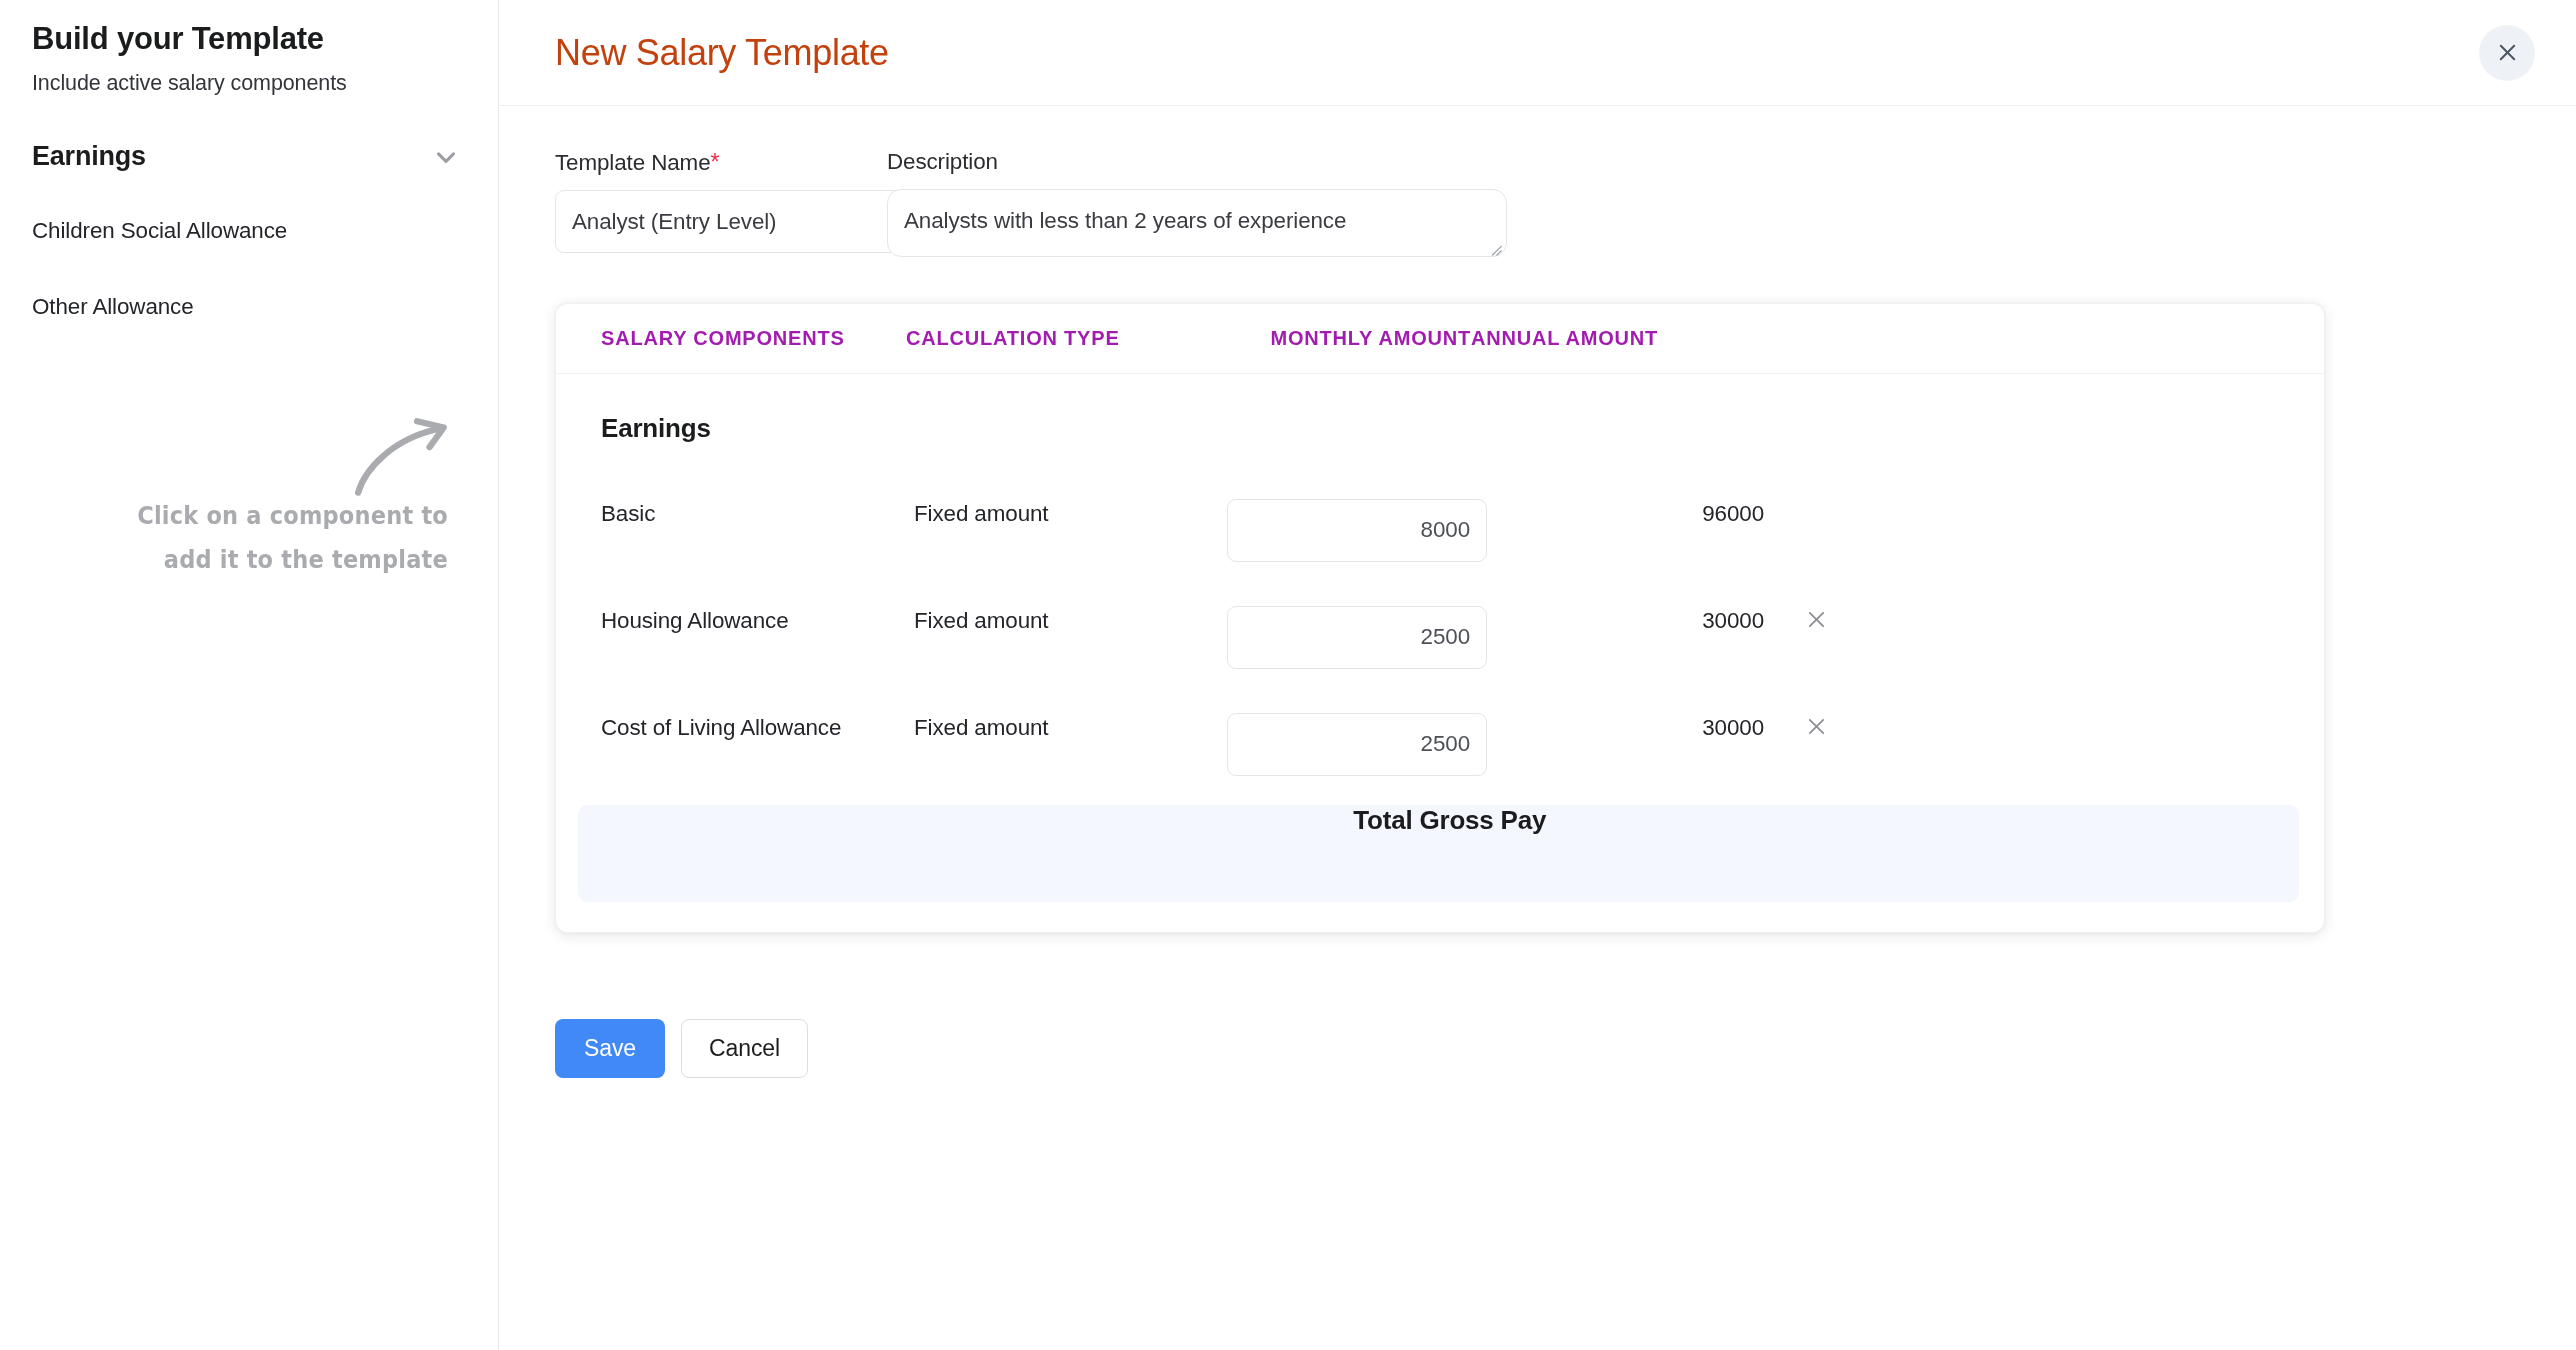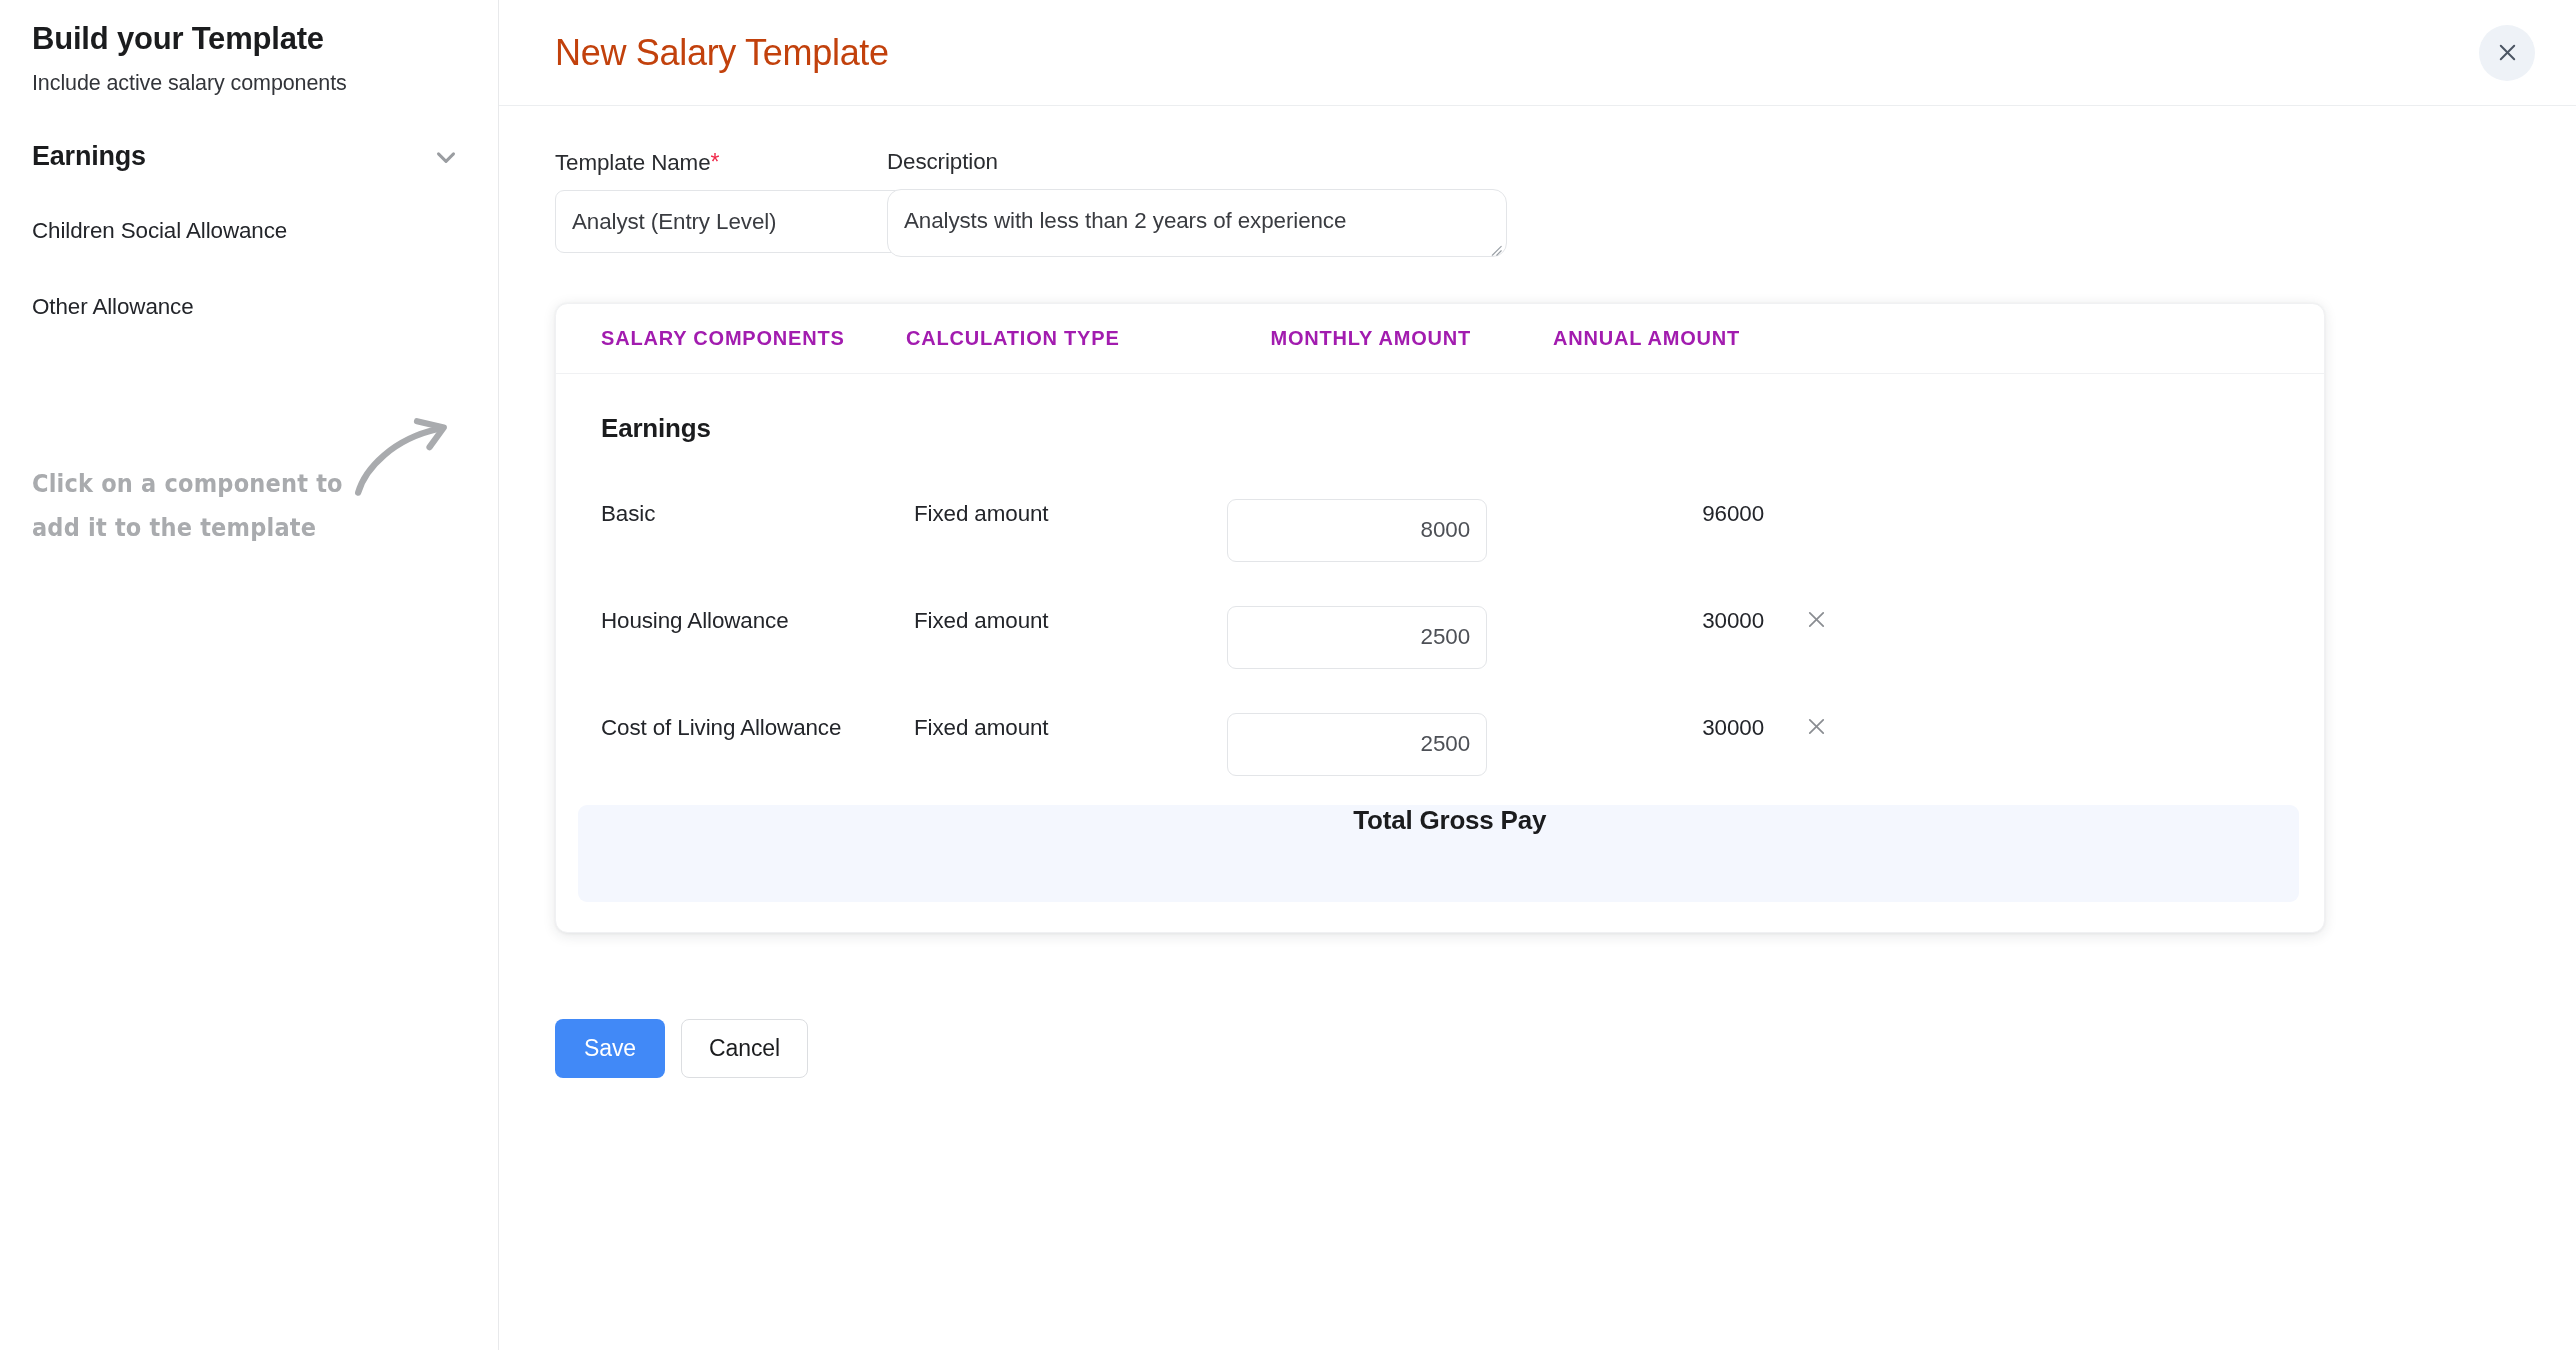--- a/index.html
+++ b/index.html
@@ -96,23 +96,23 @@
   .hint-arrow {
     position: absolute;
     left: 351px;
     top: 0px;
     width: 116px;
     height: 85px;
   }
   .hint-text {
     position: absolute;
     left: 0;
-    top: 48px;
+    top: 80px;
     width: 448px;
-    text-align: left;
+    text-align: right;
     font-family: "DejaVu Sans Condensed", "Liberation Sans Narrow", "Liberation Sans", sans-serif;
     font-size: 25px;
     line-height: 44px;
     color: #a9abae;
     font-weight: 700;
     letter-spacing: 0.2px;
     padding-left: 32px;
   }
 
   
@@ -235,21 +235,21 @@
   }
   .th {
     font-size: 20px;
     font-weight: 700;
     color: #a21caf;
     letter-spacing: 0.8px;
   }
   .col-comp   { width: 305px; flex: 0 0 305px; }
   .col-calc   { width: 287px; flex: 0 0 287px; }
   .col-month  { width: 278px; flex: 0 0 278px; text-align: right; }
-  .col-annual { width: 269px; flex: 0 0 269px; text-align: right; }
+  .col-annual { width: 269px; flex: 0 0 269px; }
   .col-del    { width: 72px;  flex: 0 0 72px;  }
 
   .section-title-row {
     padding: 39px 0 0 45px;
   }
   .section-title {
     font-size: 26px;
     font-weight: 700;
     color: #1b1c1e;
     letter-spacing: -0.2px;

